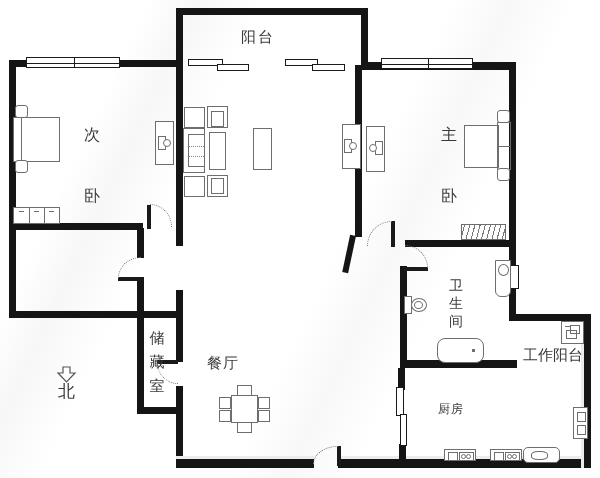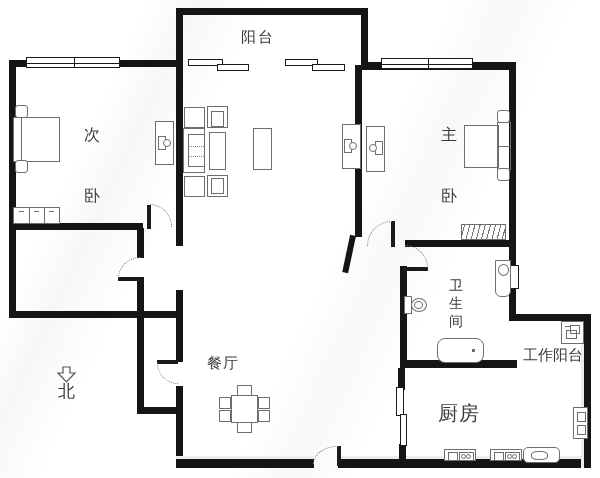--- a/index.html
+++ b/index.html
@@ -184,17 +184,18 @@
 
   <svg style="position:absolute;left:56px;top:366px;" width="22" height="17" viewBox="0 0 22 17">
     <polygon points="7,1 14,1 14,7 19,7 10.5,16 2,7 7,7" fill="#ffffff" stroke="#555" stroke-width="1.2"></polygon>
   </svg>
   <div class="lbl" style="left:58px;top:383px;font-size:17px;">北</div>
 
   <div class="lbl" style="left:241px;top:30px;letter-spacing:2px;">阳台</div>
   <div class="vlbl" style="left:83px;top:104px;line-height:61px;">次卧</div>
   <div class="vlbl" style="left:420px;top:104px;line-height:61px;margin-left:20px;">主卧</div>
   <div class="vlbl" style="left:447px;top:276px;font-size:14px;line-height:18px;">卫生间</div>
+  <div class="vlbl" style="left:148px;top:326px;font-size:15px;line-height:24px;">储藏室</div>
   <div class="lbl" style="left:207px;top:356px;letter-spacing:1px;">餐厅</div>
-  <div class="lbl" style="left:438px;top:403px;font-size:20px;letter-spacing:1px;">厨房</div>
+  <div class="lbl" style="left:438px;top:403px;font-size:12px;letter-spacing:1px;">厨房</div>
   <div class="lbl" style="left:523px;top:348px;">工作阳台</div>
 
 </div>
 
 </body></html>

